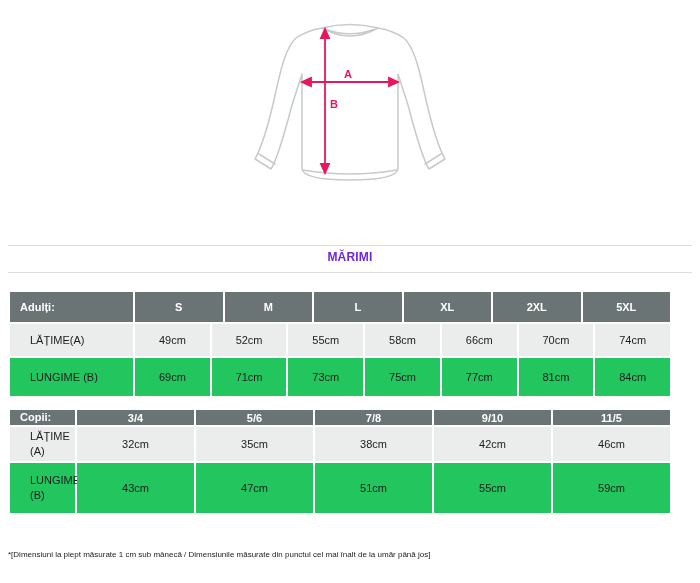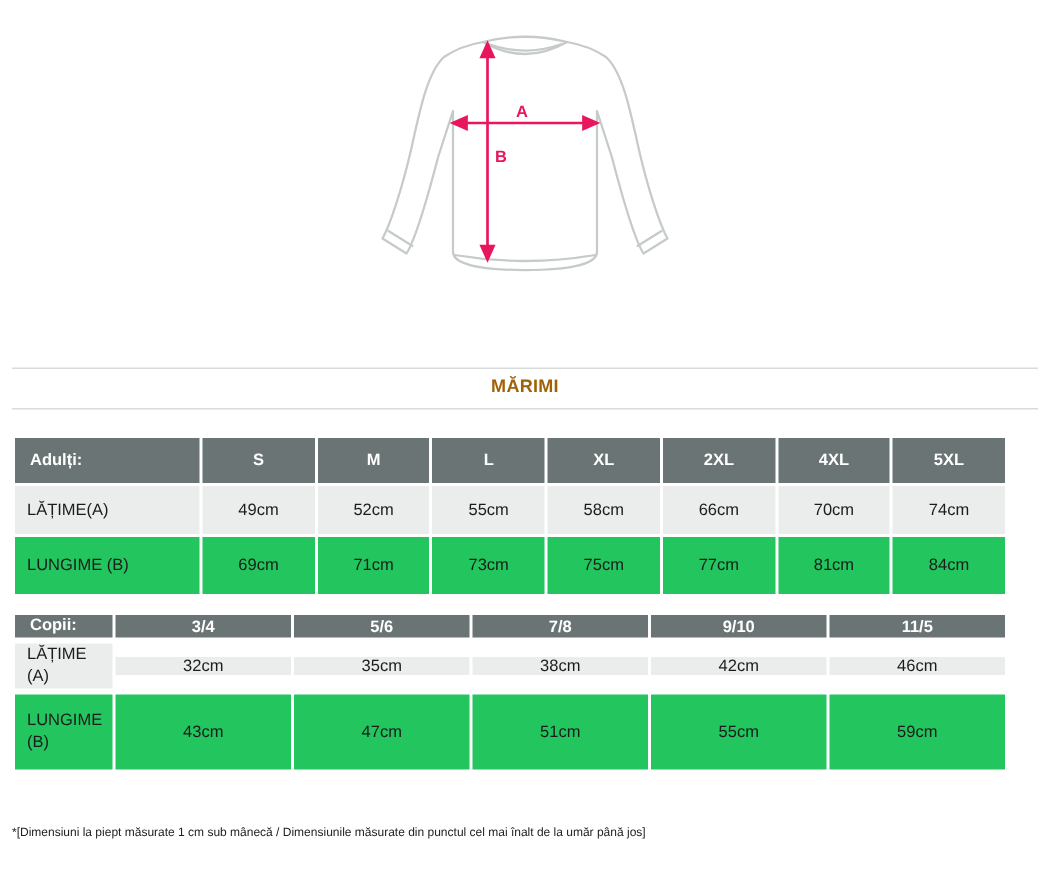--- a/index.html
+++ b/index.html
@@ -8,43 +8,43 @@
   .page {
     position:relative; width:700px; height:583px; background:#ffffff;
     overflow:hidden;
   }
   .shirt-wrap { position:absolute; left:240px; top:8px; width:220px; height:180px; }
   .divider { position:absolute; left:8px; width:684px; height:1px; background:#d9dcdc; }
   .divider.top { top:245px; }
   .divider.bottom { top:272px; }
   .chart-title {
     position:absolute; top:250px; left:0; width:700px; text-align:center;
-    font-size:12px; font-weight:bold; color:#a16207; letter-spacing:.2px;
+    font-size:12px; font-weight:bold; color:#6d28d9; letter-spacing:.2px;
   }
   .sizes-table { position:absolute; left:10px; width:660px; }
   .sizes-table.adults { top:292px; }
   .sizes-table.children { top:410px; }
   .t-row { display:flex; gap:2px; }
   .t-row + .t-row { margin-top:2px; }
   .cell, .lbl {
     display:flex; align-items:center; justify-content:center;
     font-size:11px; color:#1c1c1c; background:#22c55e; text-align:center;
   }
-  .lbl { justify-content:flex-start; text-align:left; padding-left:8px; line-height:1.35; }
+  .lbl { justify-content:flex-start; text-align:left; padding-left:20px; line-height:1.35; }
   .adults .lbl { width:123px; flex:none; }
   .children .lbl { width:65px; flex:none; }
   .cell { flex:1; }
   .head .lbl, .head .cell { background:#6b7474; color:#ffffff; font-weight:bold; }
   .head .lbl { padding-left:10px; }
   .r-alt .lbl, .r-alt .cell { background:#ebeded; }
   .adults .head { height:30px; }
   .adults .r-alt { height:32px; }
   .adults .r-plain { height:38px; }
   .children .head { height:15px; }
-  .children .r-alt { height:34px;align-items:center; }
+  .children .r-alt { height:34px; }
   .children .r-plain { height:50px; }
   .footnote {
     position:absolute; left:8px; top:550px; font-size:8px; color:#222; letter-spacing:0;text-align:right;
   }
 </style>
 </head>
 <body>
 
 <div class="page">
 
@@ -95,21 +95,20 @@
   <div class="divider bottom"></div>
 
   <div class="sizes-table adults">
     <div class="t-row head">
       <div class="lbl">Adulți:</div>
       <div class="cell">S</div>
       <div class="cell">M</div>
       <div class="cell">L</div>
       <div class="cell">XL</div>
       <div class="cell">2XL</div>
-      <div class="cell">4XL</div>
       <div class="cell">5XL</div>
     </div>
     <div class="t-row r-alt">
       <div class="lbl">LĂȚIME(A)</div>
       <div class="cell">49cm</div>
       <div class="cell">52cm</div>
       <div class="cell">55cm</div>
       <div class="cell">58cm</div>
       <div class="cell">66cm</div>
       <div class="cell">70cm</div>

